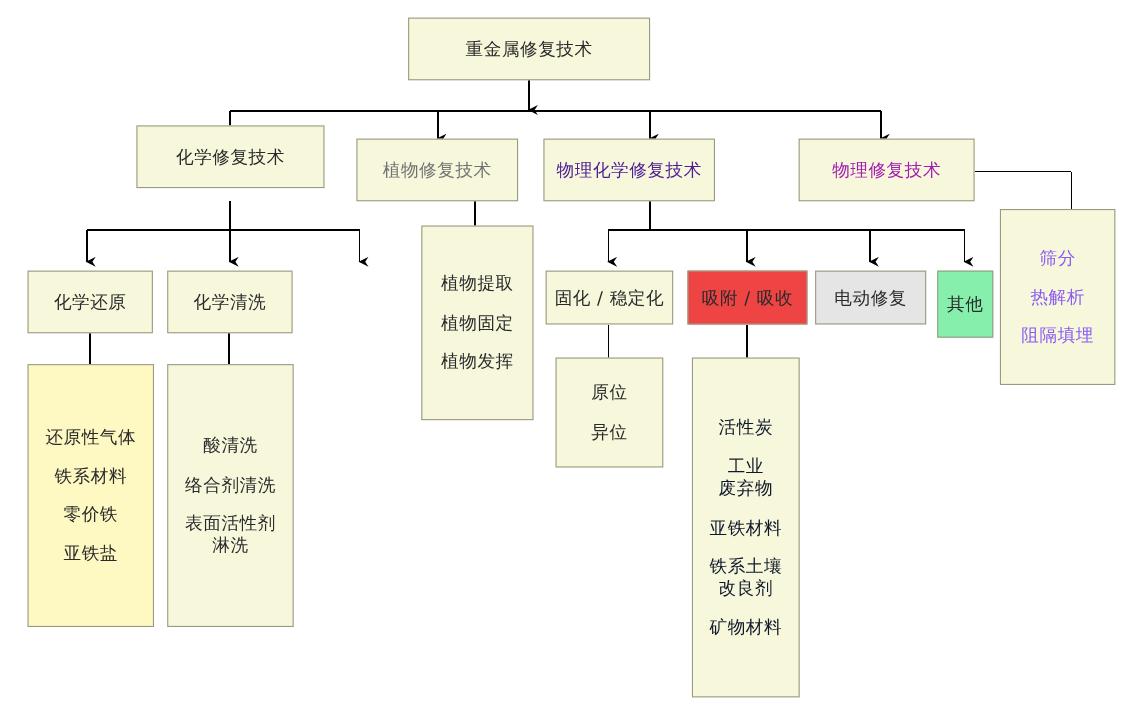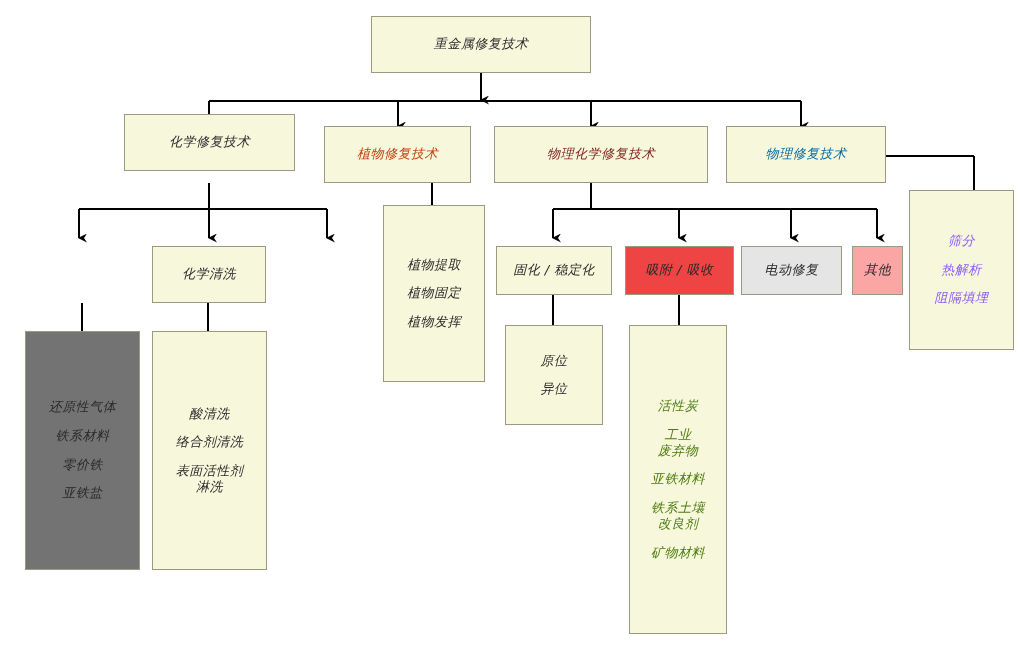--- a/index.html
+++ b/index.html
@@ -24,25 +24,24 @@
     position:absolute;
     box-sizing:border-box;
     background:#f7f7dc;
     border:1px solid #9a9a83;
     color:#2a2a2a;
     display:flex;
     flex-direction:column;
     align-items:center;
     justify-content:center;
     text-align:center;
-    font-size:13px;
+    font-size:16px;
     line-height:1.25;
     letter-spacing:0.5px;
     white-space:nowrap;
-    font-style:italic;
   }
   .node .line{
     display:block;
     width:100%;
   }
   .node .stanza{
     display:block;
     width:100%;
   }
   .node .stanza + .stanza{ margin-top:0.95em; }
@@ -98,32 +97,35 @@
   </svg>
 
   <div class="node" style="left: 371px; top: 16px; width: 220px; height: 57px; background: rgb(247, 247, 220); border-color: rgb(154, 154, 131); color: rgb(42, 42, 42);">
     <span class="line">重金属修复技术</span>
   </div>
 
   <div class="node" style="left: 124px; top: 114px; width: 171px; height: 57px; background: rgb(247, 247, 220); border-color: rgb(154, 154, 131); color: rgb(42, 42, 42);">
     <span class="line">化学修复技术</span>
   </div>
 
-  <div class="node" style="left: 324px; top: 126px; width: 147px; height: 57px; background: rgb(247, 247, 220); border-color: rgb(154, 154, 131); color: #c2410c;">
+  <div class="node" style="left: 324px; top: 126px; width: 147px; height: 57px; background: rgb(247, 247, 220); border-color: rgb(154, 154, 131); color: #737373;">
     <span class="line">植物修复技术</span>
   </div>
 
-  <div class="node" style="left: 494px; top: 126px; width: 214px; height: 57px; background: rgb(247, 247, 220); border-color: rgb(154, 154, 131); color: #7f1d1d;">
+  <div class="node" style="left: 494px; top: 126px; width: 156px; height: 57px; background: rgb(247, 247, 220); border-color: rgb(154, 154, 131); color: #4c1d95;">
     <span class="line">物理化学修复技术</span>
   </div>
 
-  <div class="node" style="left: 726px; top: 126px; width: 160px; height: 57px; background: rgb(247, 247, 220); border-color: rgb(154, 154, 131); color: #0369a1;">
+  <div class="node" style="left: 726px; top: 126px; width: 160px; height: 57px; background: rgb(247, 247, 220); border-color: rgb(154, 154, 131); color: #a21caf;">
     <span class="line">物理修复技术</span>
   </div>
 
+  <div class="node" style="left: 25px; top: 246px; width: 114px; height: 57px; background: rgb(247, 247, 220); border-color: rgb(154, 154, 131); color: rgb(42, 42, 42);">
+    <span class="line">化学还原</span>
+  </div>
 
   <div class="node" style="left: 152px; top: 246px; width: 114px; height: 57px; background: rgb(247, 247, 220); border-color: rgb(154, 154, 131); color: rgb(42, 42, 42);">
     <span class="line">化学清洗</span>
   </div>
 
 
   <div class="node" style="left: 383px; top: 205px; width: 102px; height: 177px; background: rgb(247, 247, 220); border-color: rgb(154, 154, 131); color: rgb(42, 42, 42);">
     <span class="stanza">植物提取</span>
     <span class="stanza">植物固定</span>
     <span class="stanza">植物发挥</span>
@@ -134,52 +136,52 @@
   </div>
 
   <div class="node" style="left: 625px; top: 246px; width: 109px; height: 49px; background: #ef4444; border-color: rgb(154, 154, 131); color: rgb(42, 42, 42);">
     <span class="line">吸附 / 吸收</span>
   </div>
 
   <div class="node" style="left: 741px; top: 246px; width: 101px; height: 49px; background: #e5e5e5; border-color: rgb(154, 154, 131); color: rgb(42, 42, 42);">
     <span class="line">电动修复</span>
   </div>
 
-  <div class="node" style="left: 852px; top: 246px; width: 51px; height: 49px; background: #fca5a5; border-color: rgb(154, 154, 131); color: rgb(42, 42, 42);">
+  <div class="node" style="left: 852px; top: 246px; width: 51px; height: 61px; background: #86efac; border-color: rgb(154, 154, 131); color: rgb(42, 42, 42);">
     <span class="line">其他</span>
   </div>
 
   <div class="node" style="left: 909px; top: 190px; width: 105px; height: 160px; background: rgb(247, 247, 220); border-color: rgb(154, 154, 131); color: #8b5cf6;">
     <span class="stanza">筛分</span>
     <span class="stanza">热解析</span>
     <span class="stanza">阻隔填埋</span>
   </div>
 
-  <div class="node" style="left: 25px; top: 331px; width: 115px; height: 239px; background: #737373; border-color: rgb(154, 154, 131); color: rgb(42, 42, 42);">
+  <div class="node" style="left: 25px; top: 331px; width: 115px; height: 239px; background: #fef9c3; border-color: rgb(154, 154, 131); color: rgb(42, 42, 42);">
     <span class="stanza">还原性气体</span>
     <span class="stanza">铁系材料</span>
     <span class="stanza">零价铁</span>
     <span class="stanza">亚铁盐</span>
   </div>
 
   <div class="node" style="left: 152px; top: 331px; width: 115px; height: 239px; background: rgb(247, 247, 220); border-color: rgb(154, 154, 131); color: rgb(42, 42, 42);">
     <span class="stanza">酸清洗</span>
     <span class="stanza">络合剂清洗</span>
     <span class="stanza">
         <span class="sub">表面活性剂</span>
         <span class="sub">淋洗</span>
       </span>
   </div>
 
   <div class="node" style="left: 505px; top: 325px; width: 98px; height: 100px; background: rgb(247, 247, 220); border-color: rgb(154, 154, 131); color: rgb(42, 42, 42);">
     <span class="stanza">原位</span>
     <span class="stanza">异位</span>
   </div>
 
-  <div class="node" style="left: 629px; top: 325px; width: 98px; height: 309px; background: rgb(247, 247, 220); border-color: rgb(154, 154, 131); color: #4d7c0f;">
+  <div class="node" style="left: 629px; top: 325px; width: 98px; height: 309px; background: rgb(247, 247, 220); border-color: rgb(154, 154, 131); color: #0f172a;">
     <span class="stanza">活性炭</span>
     <span class="stanza">
         <span class="sub">工业</span>
         <span class="sub">废弃物</span>
       </span>
     <span class="stanza">亚铁材料</span>
     <span class="stanza">
         <span class="sub">铁系土壤</span>
         <span class="sub">改良剂</span>
       </span>

